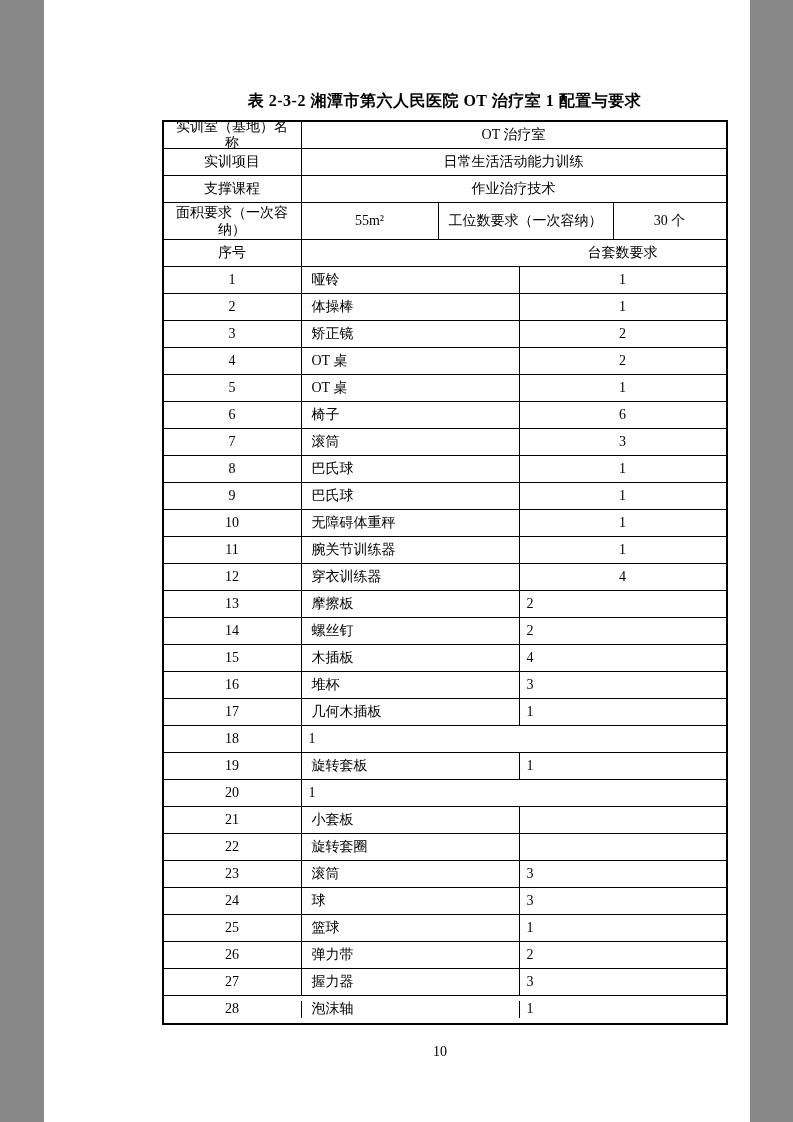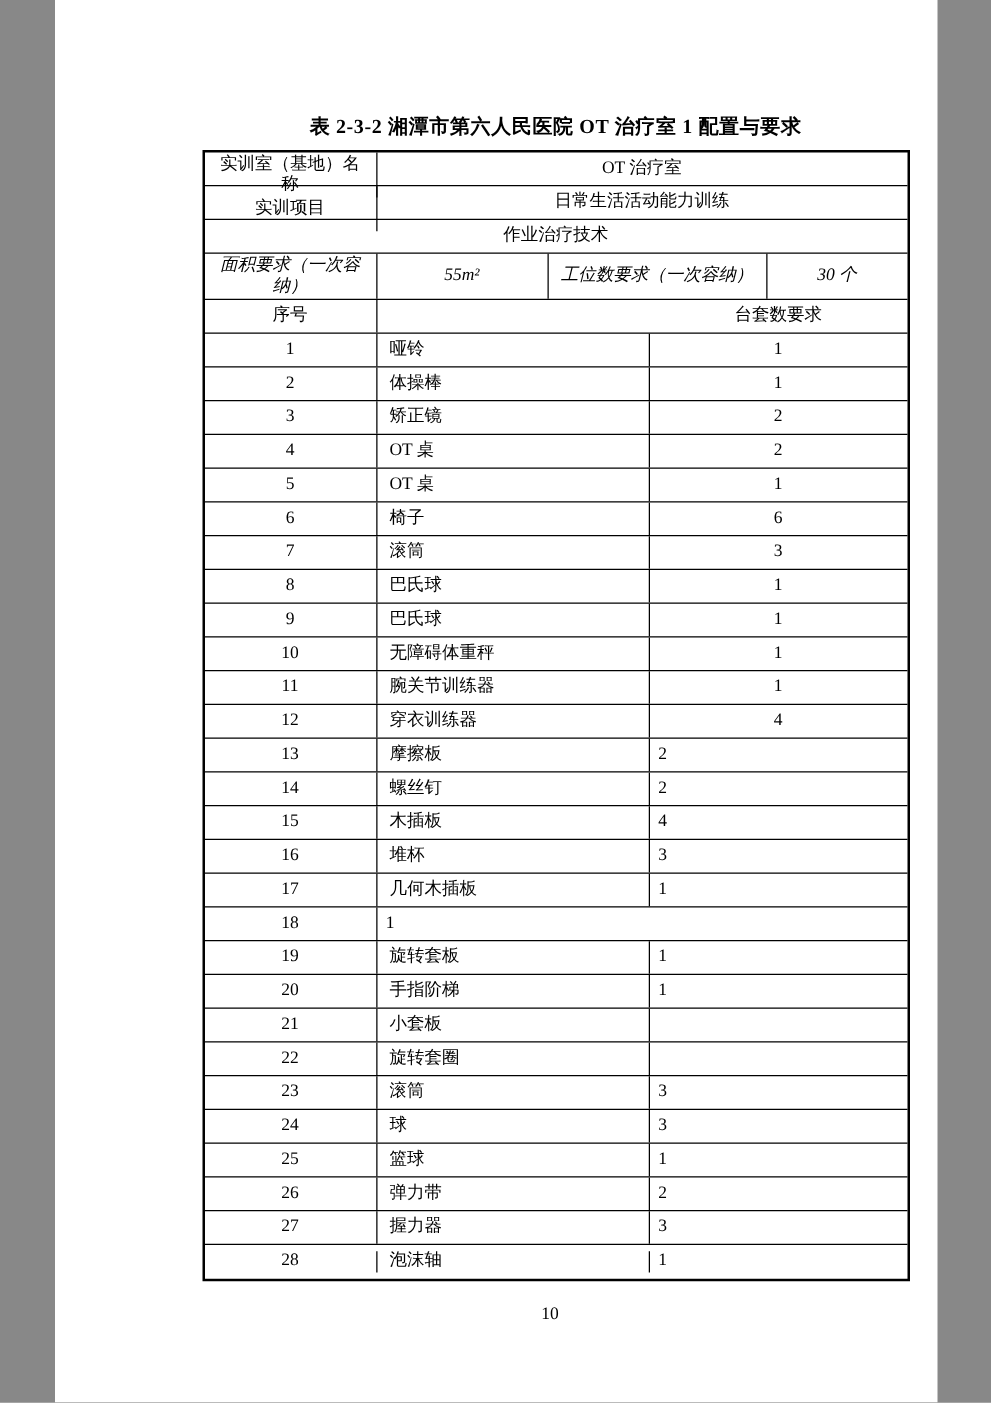--- a/index.html
+++ b/index.html
@@ -26,32 +26,32 @@
     left:118px;top:120px;
     width:566px;
     border:2px solid #000;
     box-sizing:border-box;
     font-size:14px;
     line-height:1.15;
   }
   .row{display:flex;border-bottom:1px solid #000;box-sizing:border-box;}
   .row:last-child{border-bottom:none;align-items:center;}
   .h27{height:27px;}
-  .h37{height:37px;font-style:italic;}
+  .h37{height:37px;}
   .cell{
     border-right:1px solid #000;
     box-sizing:border-box;
     display:flex;
     align-items:center;
     justify-content:center;
     text-align:center;
     overflow:hidden;
   }
   .cell:last-child{border-right:none;}
-  .w-label{width:138px;padding:18px 8px;}
+  .w-label{width:138px;padding:8px 8px;}
   .w-value{flex:1;}
   .wa2{width:137px;}
   .wa3{width:175px;}
   .wa4{flex:1;}
   .w-no{width:138px;}
   .w-name{width:218px;justify-content:flex-start;text-align:left;padding-left:10px;}
   .w-qty{flex:1;}
   .qty-left{justify-content:flex-start;text-align:left;padding-left:7px;}
   .area-label{line-height:1.25;}
   .page-number{
@@ -72,20 +72,21 @@
 
     <div class="row h27">
       <div class="cell w-label">实训室（基地）名称</div>
       <div class="cell w-value">OT 治疗室</div>
     </div>
     <div class="row h27">
       <div class="cell w-label">实训项目</div>
       <div class="cell w-value">日常生活活动能力训练</div>
     </div>
     <div class="row h27">
+      <div class="cell w-label">支撑课程</div>
       <div class="cell w-value">作业治疗技术</div>
     </div>
 
     <div class="row h37">
       <div class="cell w-label area-label">面积要求（一次容纳）</div>
       <div class="cell wa2">55m²</div>
       <div class="cell wa3">工位数要求（一次容纳）</div>
       <div class="cell wa4">30 个</div>
     </div>
 
@@ -185,21 +186,20 @@
       <div class="cell w-no">18</div>
       <div class="cell w-qty qty-left">1</div>
     </div>
     <div class="row h27">
       <div class="cell w-no">19</div>
       <div class="cell w-name">旋转套板</div>
       <div class="cell w-qty qty-left">1</div>
     </div>
     <div class="row h27">
       <div class="cell w-no">20</div>
-      <div class="cell w-name">手指阶梯</div>
       <div class="cell w-qty qty-left">1</div>
     </div>
     <div class="row h27">
       <div class="cell w-no">21</div>
       <div class="cell w-name">小套板</div>
       <div class="cell w-qty qty-left"></div>
     </div>
     <div class="row h27">
       <div class="cell w-no">22</div>
       <div class="cell w-name">旋转套圈</div>

